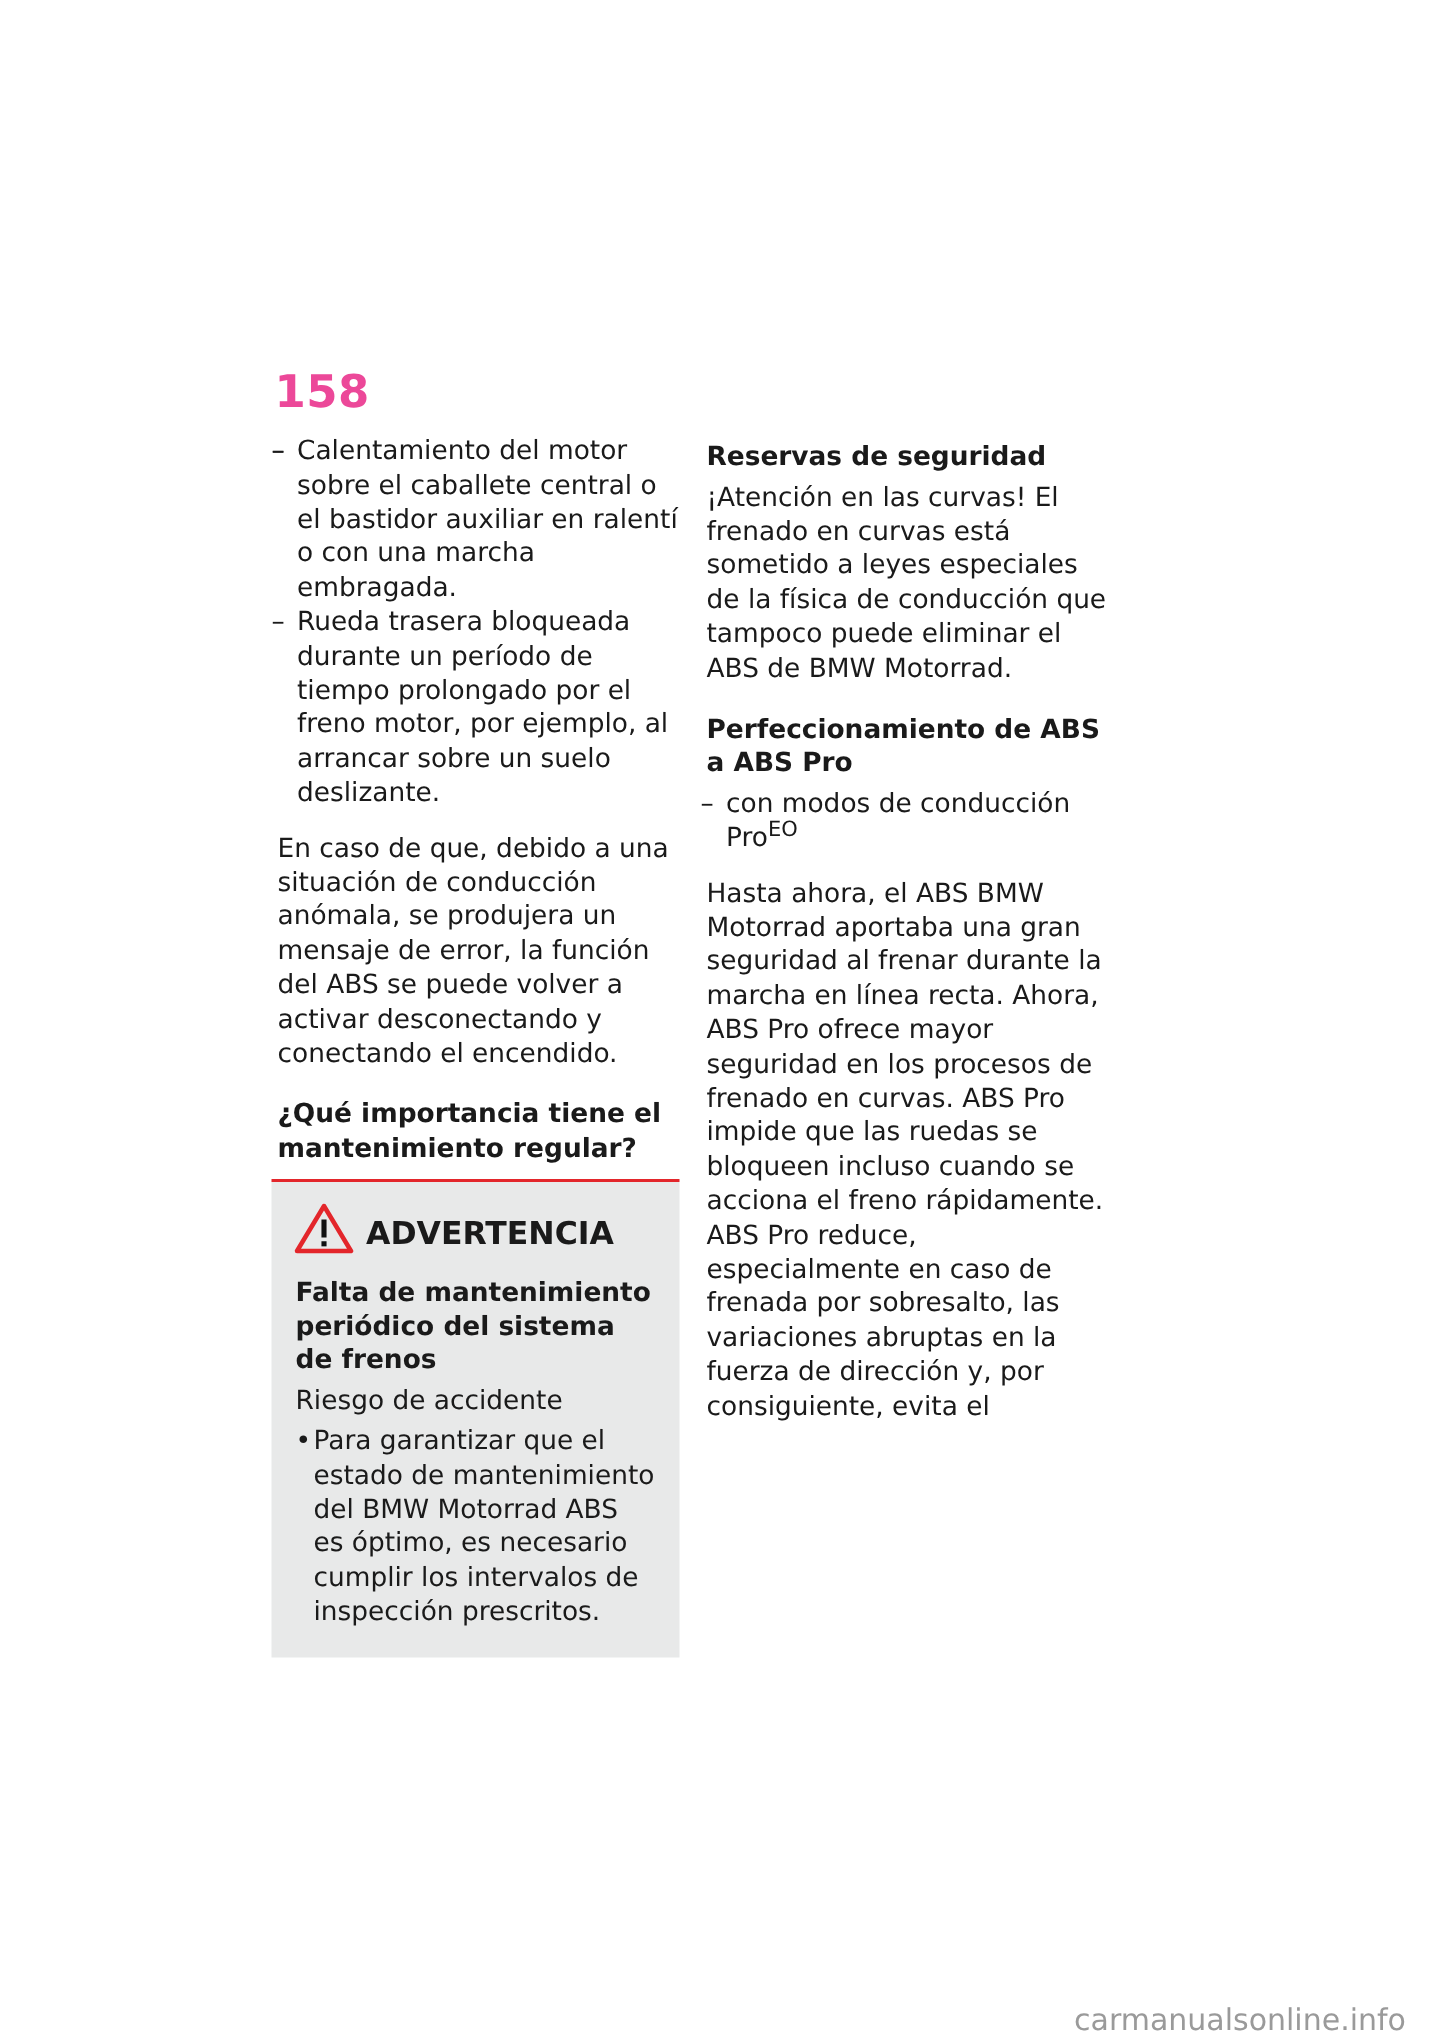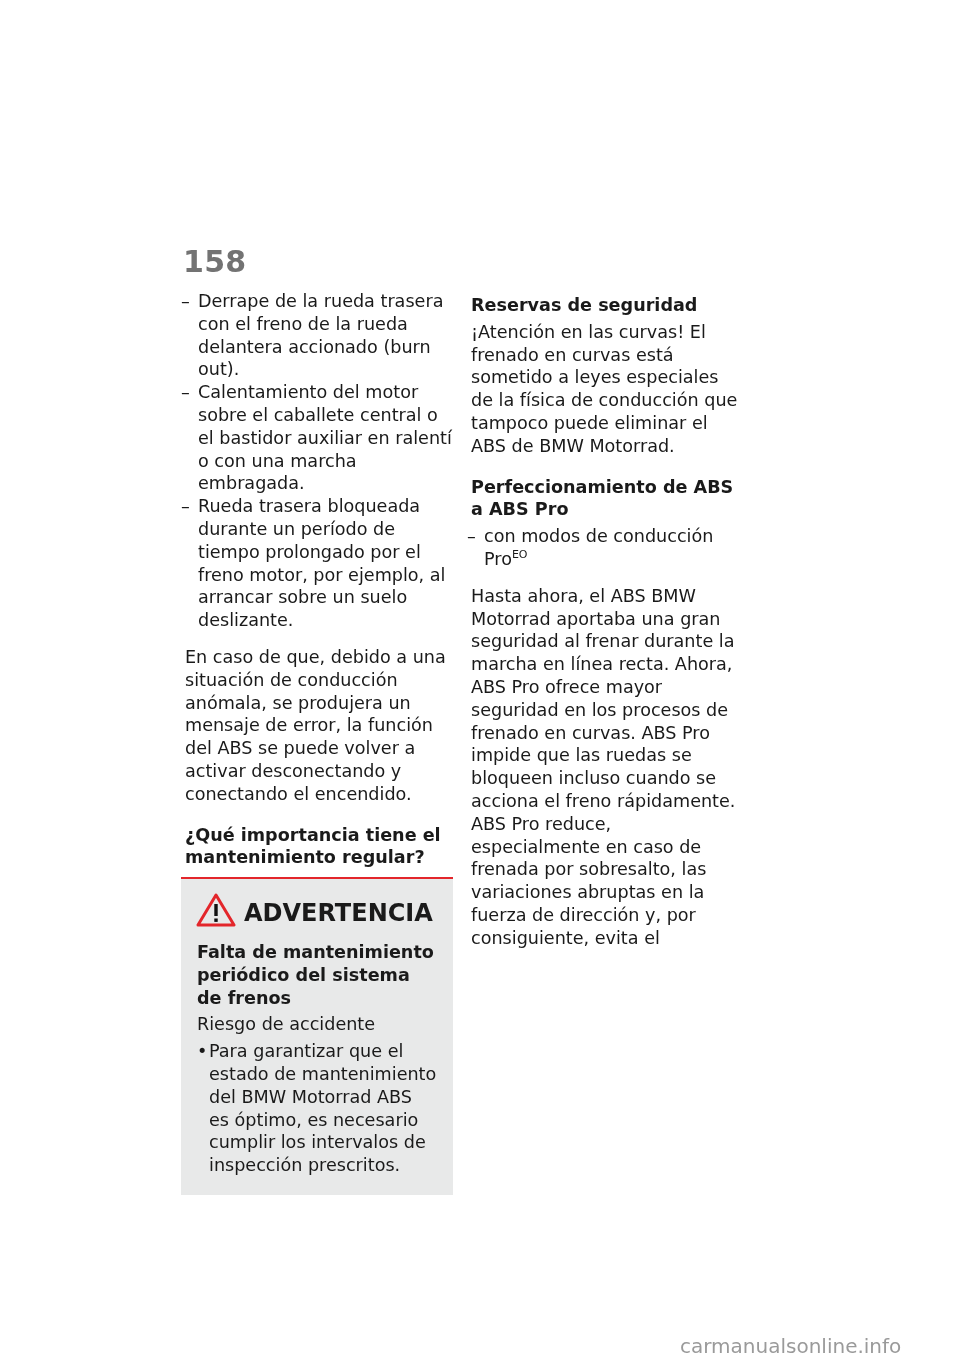--- a/index.html
+++ b/index.html
@@ -17,21 +17,21 @@
     }
     .page-header {
       position: absolute;
       left: 183px;
       top: 244px;
       display: flex;
       align-items: baseline;
       font-weight: bold;
       font-size: 30px;
       letter-spacing: 0.3px;
-      color: #737373;
+      color: #ec4899;
     }
     .page-number { width: 97px; }
     .col {
       position: absolute;
       top: 290px;
       font-size: 17.6px;
       line-height: 22.8px;
     }
     .col-left { left: 181px; width: 272px; }
     .col-right { left: 467px; width: 275px; }
@@ -60,53 +60,52 @@
     }
     .warning-title-row {
       display: flex;
       align-items: center;
       gap: 8px;
       margin-bottom: 8px;
       padding-left: 3px;
     }
     .warning-title {
       font-weight: bold;
-      font-size: 24px;
+      font-size: 21px;
       text-align: center;
     }
     .bullet-item {
       position: relative;
       padding-left: 12px;
     }
     .bullet-item .bullet {
       position: absolute;
       left: 0;
       top: 0;
     }
-    sup { font-size: 11px; line-height: 0; }
+    sup { font-size: 14px; line-height: 0; }
     .watermark {
       position: absolute;
-      left: 680px;
+      left: 716px;
       top: 1334px;
       font-family: "DejaVu Sans", sans-serif;
       font-size: 20px;
       color: #9a9a9a;
     }
   </style>
 </head>
 <body>
 
 <div class="page-header">
   <span class="page-number">158</span>
 </div>
 
 <div class="col col-left">
   <p class="dash-item">
     <span class="dash">–</span>
-    <span>Derrape de la rueda trasera con el freno de la rueda delantera accionado (burn out).</span>
   </p>
   <p class="dash-item">
     <span class="dash">–</span>
     <span>Calentamiento del motor sobre el caballete central o el bastidor auxiliar en ralentí o con una marcha embragada.</span>
   </p>
   <p class="dash-item">
     <span class="dash">–</span>
     <span>Rueda trasera bloqueada durante un período de tiempo prolongado por el freno motor, por ejemplo, al arrancar sobre un suelo deslizante.</span>
   </p>
   <div class="gap"></div>

